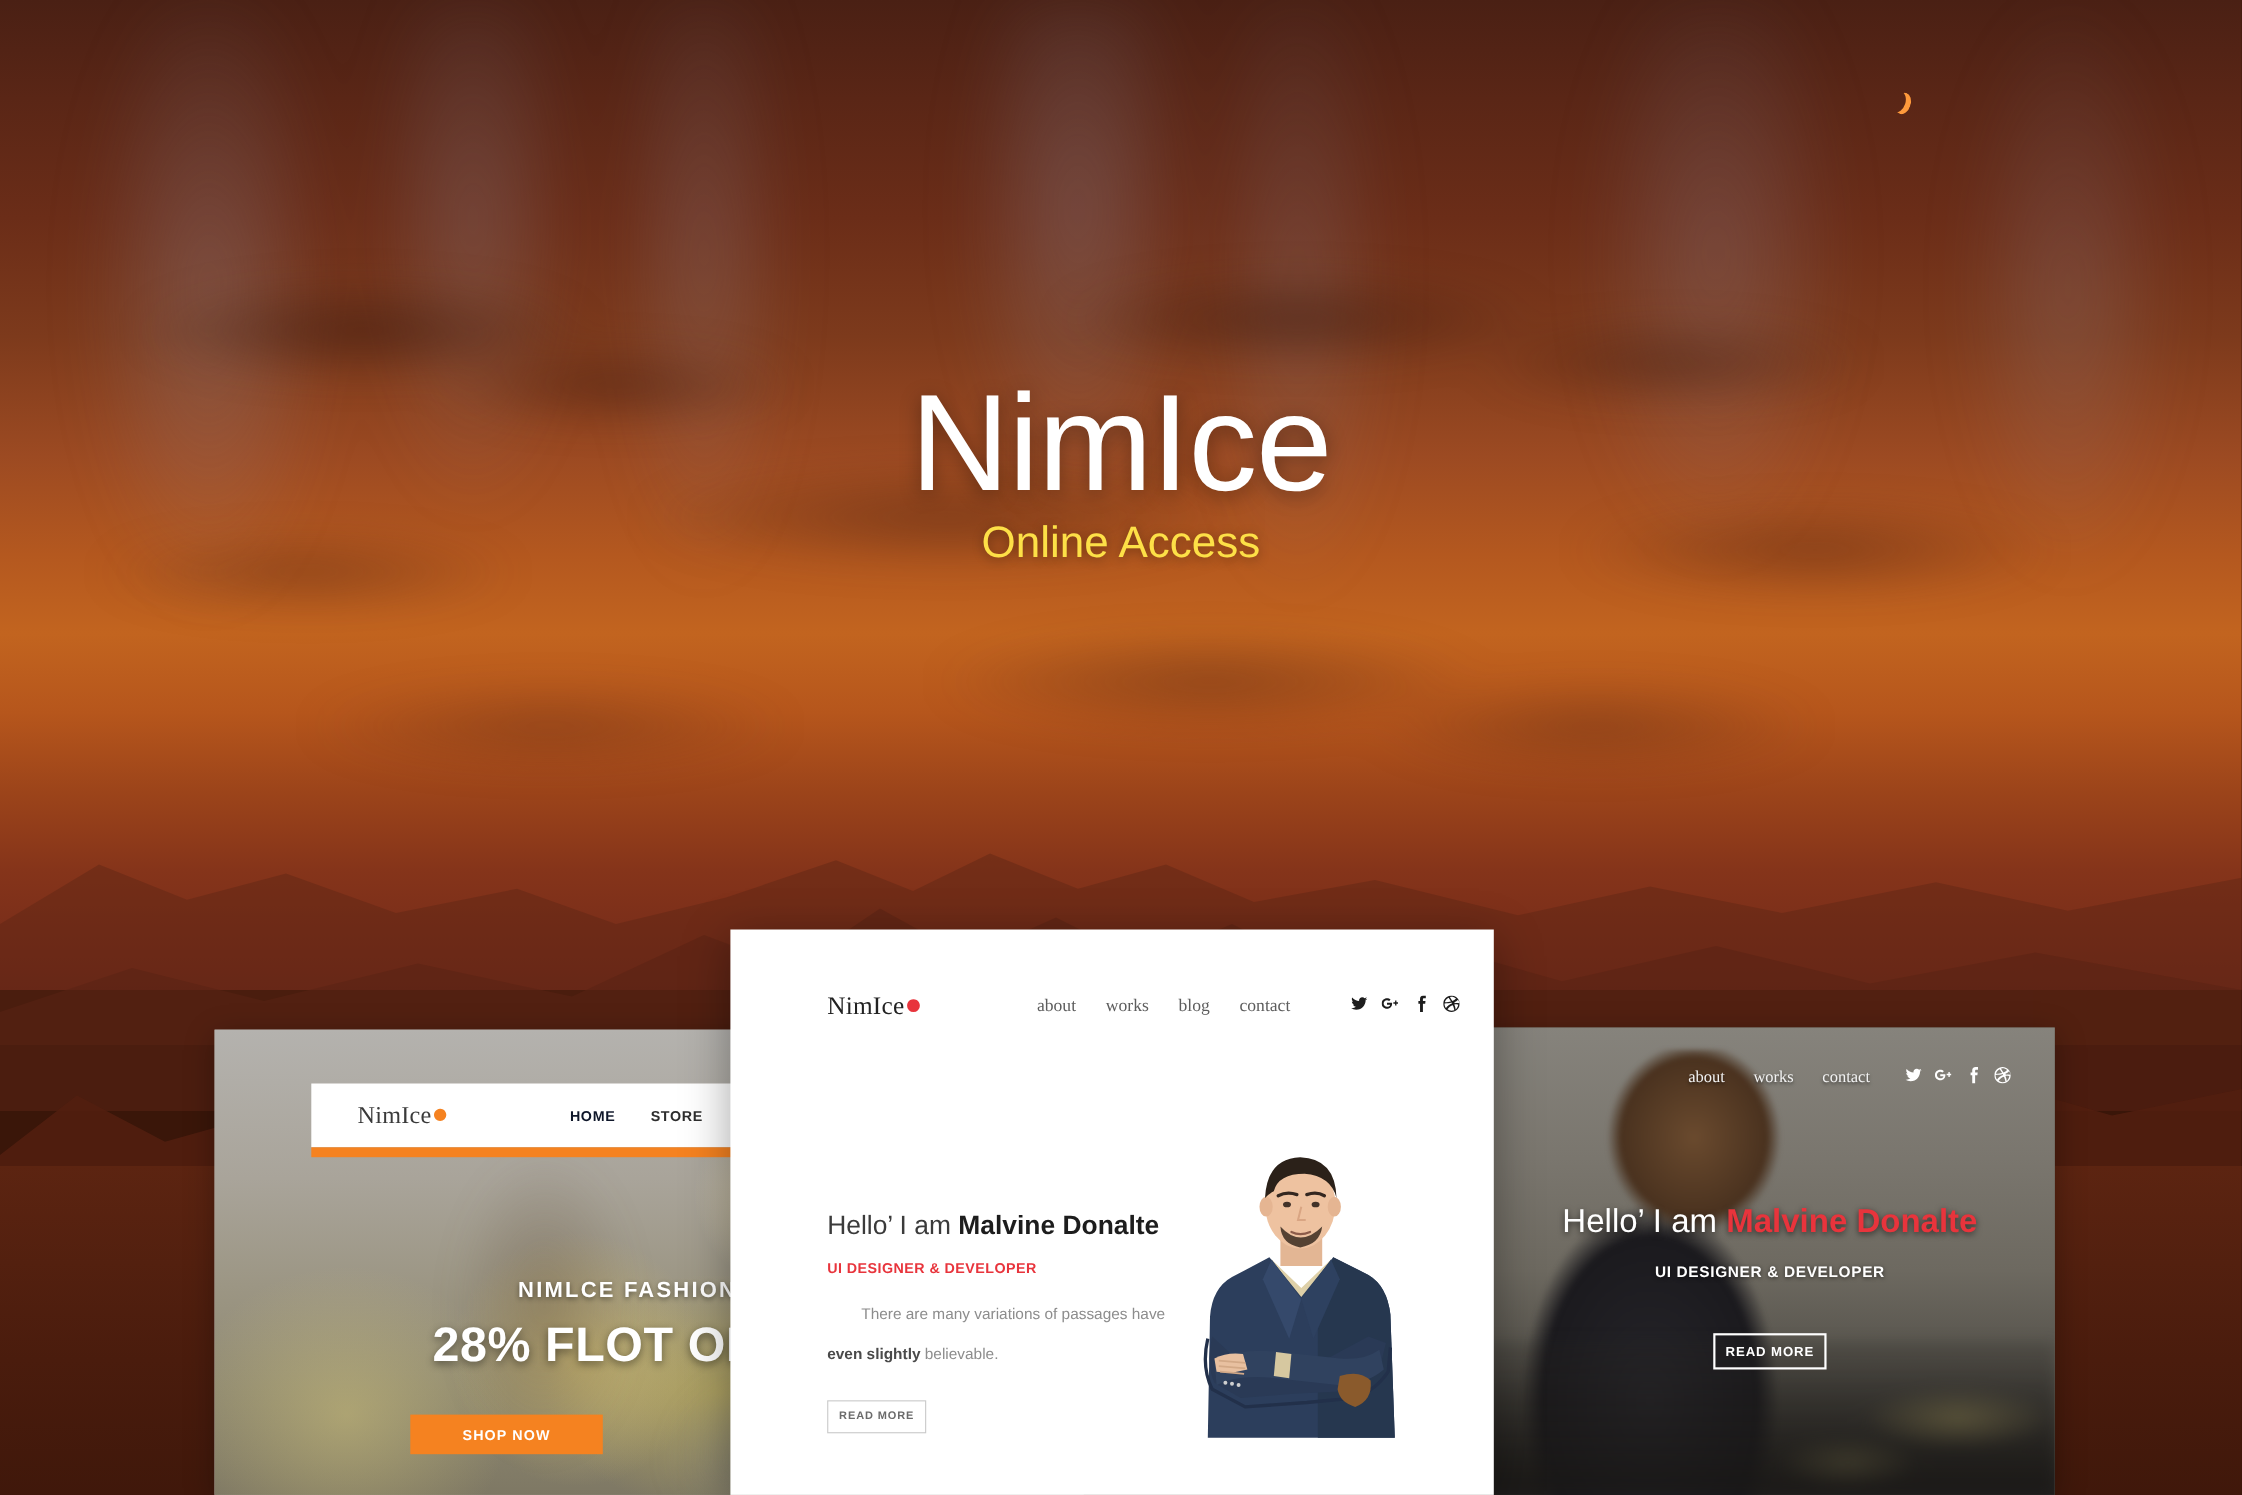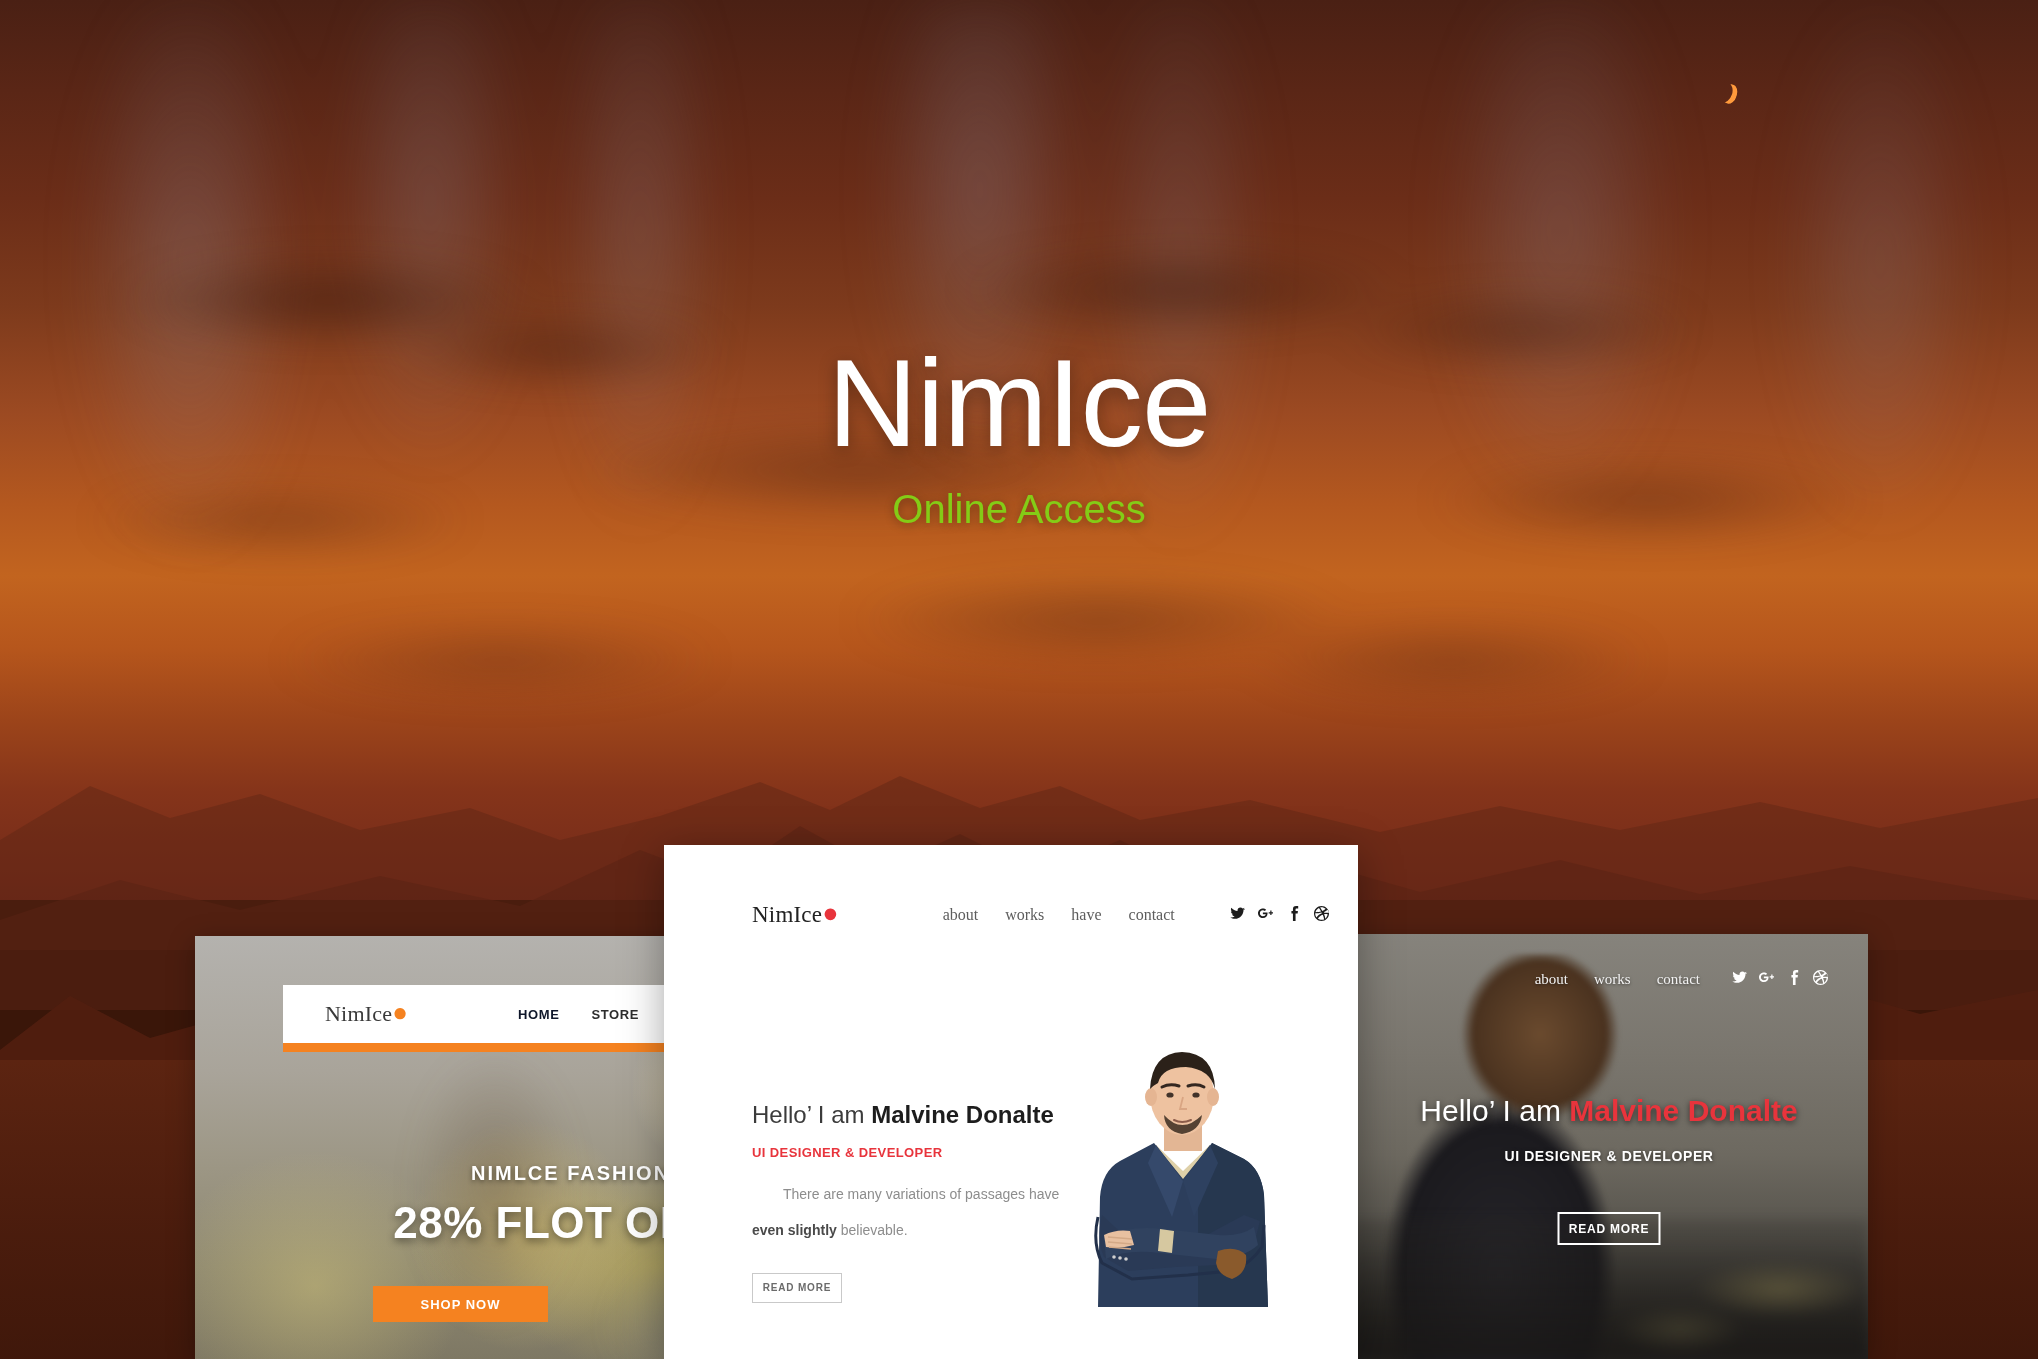--- a/index.html
+++ b/index.html
@@ -238,21 +238,21 @@
   #hero {
     position:absolute; left:0; top:0; width:2038px; text-align:center;
     pointer-events:none;
   }
   .hero-title {
     margin-top:340px; font-size:125px; color:#ffffff; font-weight:400;
     letter-spacing:-1px; text-shadow:0 4px 18px rgba(0,0,0,.35);
     line-height:1;
   }
   .hero-sub {
-    margin-top:22px; font-size:40px; color:#84cc16; font-weight:400;
+    margin-top:6px; font-size:40px; color:#fde047; font-weight:400;
     text-shadow:0 2px 10px rgba(0,0,0,.35);
   }
   .hero-icons {
     margin-top:22px; display:flex; justify-content:center;
     align-items:center; gap:22px; pointer-events:auto;
   }
   .ic-mail { width:30px; height:22px; }
   .ic-chimp { width:24px; height:24px; }
   .ic-contact { font-size:17px; font-weight:bold; color:#ffffff; font-style:italic; letter-spacing:-.3px;}
   .ic-shopify {
@@ -371,21 +371,21 @@
   <button class="rc-read">READ MORE</button>
 </div>
 
 <div id="card-center">
 
   <div class="cc-header">
     <span class="cc-logo"><span>NimIce</span><span class="dot">●</span></span>
     <span class="cc-nav">
       <a href="#">about</a>
       <a href="#">works</a>
-      <a href="#">have</a>
+      <a href="#">blog</a>
       <a href="#">contact</a>
       <span class="cc-social">
         <span>
           <svg class="si" viewBox="0 0 16 16">
               <path d="M16,3.1c-0.6,0.3-1.2,0.4-1.9,0.5c0.7-0.4,1.2-1,1.4-1.8c-0.6,0.4-1.3,0.6-2.1,0.8
           C12.9,2,12.1,1.6,11.1,1.6c-1.7,0-3.1,1.4-3.1,3.1c0,0.2,0,0.5,0.1,0.7C5.6,5.3,3.1,4,1.4,1.9C1.1,2.4,1,2.9,1,3.5
           c0,1.1,0.5,2,1.4,2.6C1.9,6.1,1.4,5.9,1,5.7c0,0,0,0,0,0c0,1.5,1.1,2.8,2.5,3.1C3.2,8.9,3,8.9,2.7,8.9c-0.2,0-0.4,0-0.6-0.1
           c0.4,1.2,1.5,2.1,2.9,2.2c-1.1,0.8-2.4,1.3-3.9,1.3c-0.3,0-0.5,0-0.8,0c1.4,0.9,3.1,1.4,4.9,1.4c5.9,0,9.2-4.9,9.2-9.2
           c0-0.1,0-0.3,0-0.4C15.1,4.4,15.6,3.8,16,3.1z"></path>
             </svg>

